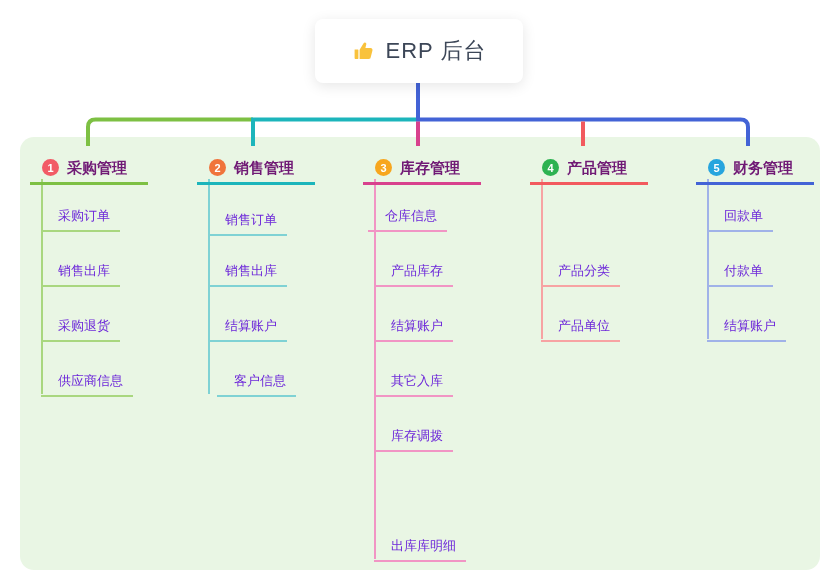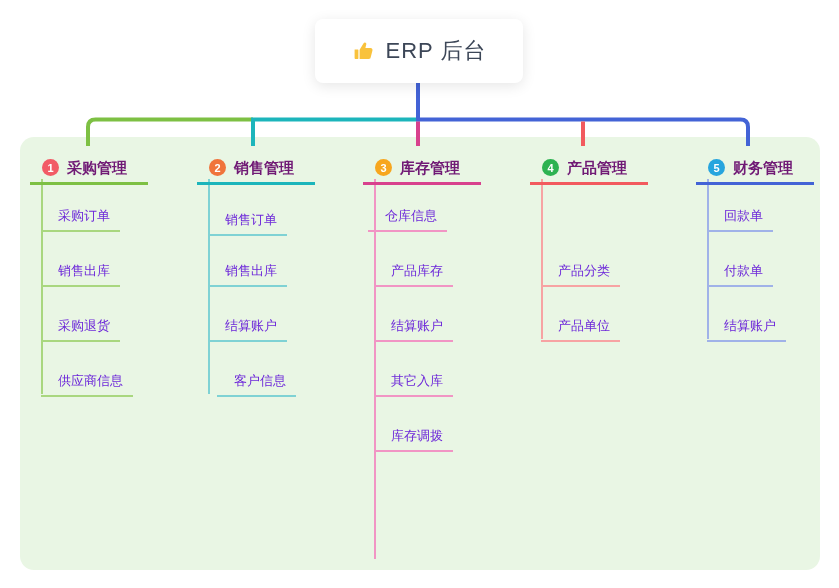--- a/index.html
+++ b/index.html
@@ -99,20 +99,21 @@
     <div class="branch-title" style="left: 363px; top: 148px; border-bottom-color: rgb(216, 65, 141);">
       <span class="badge" style="background: rgb(247, 166, 30);">3</span>
       <span class="title-text">库存管理</span>
     </div>
     <div class="child-rail" style="left: 374px; top: 179px; height: 380px; background: rgb(241, 149, 196);"></div>
     <div class="child-node" style="left: 368px; top: 199px; border-bottom-color: rgb(241, 149, 196);">仓库信息</div>
     <div class="child-node" style="left: 374px; top: 254px; border-bottom-color: rgb(241, 149, 196); font-family: Liberation Serif, serif;">产品库存</div>
     <div class="child-node" style="left: 374px; top: 309px; border-bottom-color: rgb(241, 149, 196);">结算账户</div>
     <div class="child-node" style="left: 374px; top: 364px; border-bottom-color: rgb(241, 149, 196);">其它入库</div>
     <div class="child-node" style="left: 374px; top: 419px; border-bottom-color: rgb(241, 149, 196);">库存调拨</div>
+    <div class="child-node" style="left: 374px; top: 529px; border-bottom-color: rgb(241, 149, 196);">出库库明细</div>
     <div class="branch-title" style="left: 530px; top: 148px; border-bottom-color: rgb(242, 90, 94);">
       <span class="badge" style="background: rgb(45, 178, 81);">4</span>
       <span class="title-text">产品管理</span>
     </div>
     <div class="child-rail" style="left: 541px; top: 179px; height: 160px; background: rgb(247, 163, 163);"></div>
     <div class="child-node" style="left: 541px; top: 254px; border-bottom-color: rgb(247, 163, 163);">产品分类</div>
     <div class="child-node" style="left: 541px; top: 309px; border-bottom-color: rgb(247, 163, 163);">产品单位</div>
     <div class="branch-title" style="left: 696px; top: 148px; border-bottom-color: rgb(67, 99, 214);">
       <span class="badge" style="background: rgb(39, 165, 222);">5</span>
       <span class="title-text">财务管理</span>

